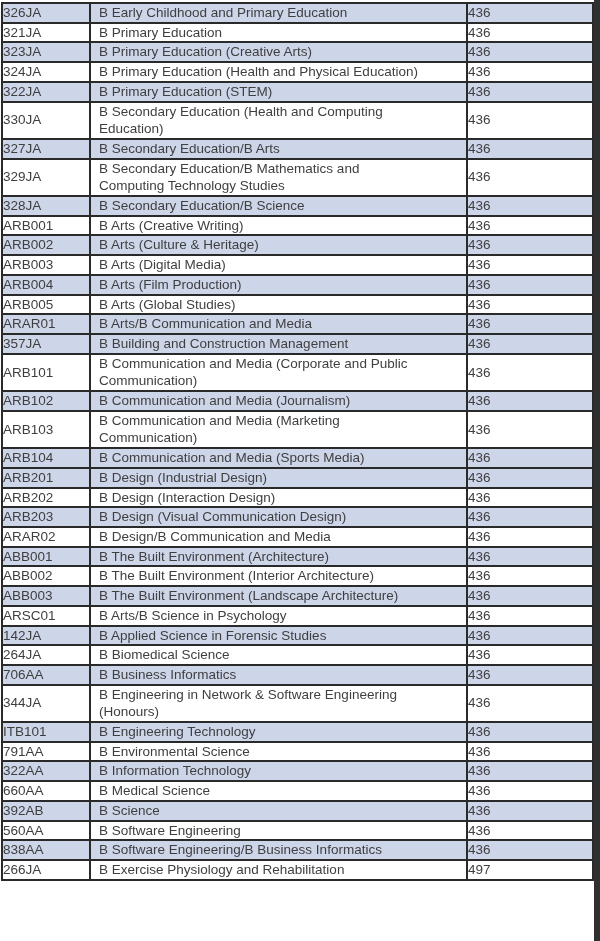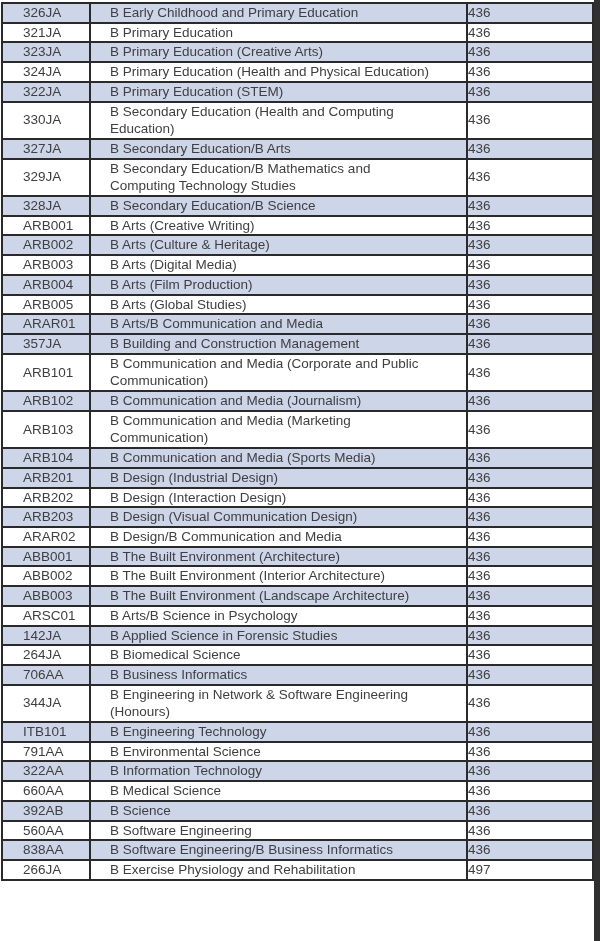--- a/index.html
+++ b/index.html
@@ -30,22 +30,22 @@
   col.c-value { width: 126px; }
   td {
     border: 2px solid var(--border);
     font-size: 13.5px;
     line-height: 17.7px;
     color: var(--text);
     padding: 0;
     vertical-align: middle;
     overflow: hidden;
   }
-  td.code-cell  { padding-left: 20px; text-align: left; }
-  td.name-cell  { padding-left: 19px; text-align: left; white-space: pre-line; }
+  td.code-cell  { padding-left: 0; text-align: left; }
+  td.name-cell  { padding-left: 8px; text-align: left; white-space: pre-line; }
   td.value-cell { }
   tr.shaded td { background: var(--shade); }
   tr.plain  td { background: var(--bg); }
   .right-edge {
     position: absolute;
     top: 0; right: 0;
     width: 6px; height: 941px;
     background: var(--edge);
   }
 </style>

